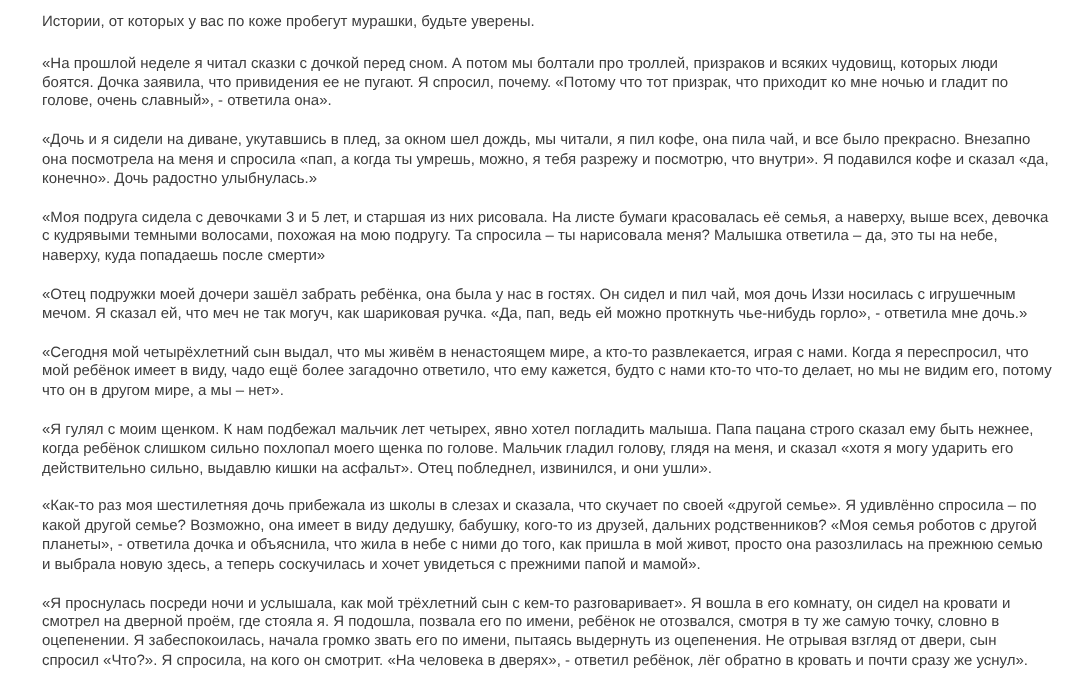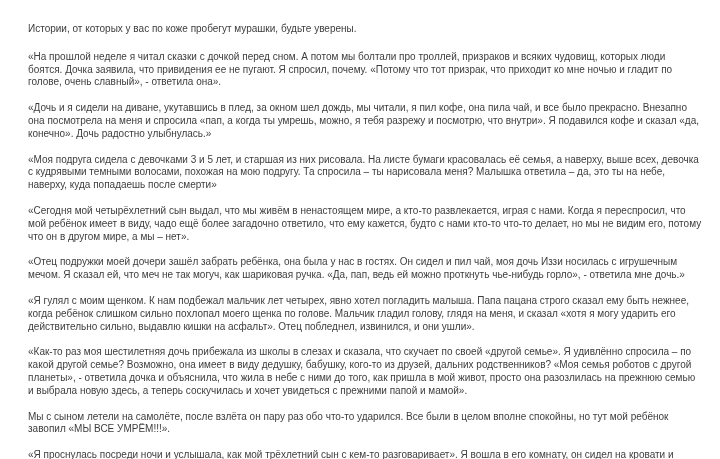--- a/index.html
+++ b/index.html
@@ -19,32 +19,30 @@
   }
   .page p {
     margin: 0 0 13px 0;
     font-size: 10px;
     line-height: 1.28;
     color: #3d3d3d;
     text-align: left;
   }
   .page p.intro {
     margin-bottom: 15px;
-    margin-top: 14px;
   }
 </style>
 </head>
 <body>
 
 <div class="page">
   <p class="intro">Истории, от которых у вас по коже пробегут мурашки, будьте уверены.</p>
 
   <p>«На прошлой неделе я читал сказки с дочкой перед сном. А потом мы болтали про троллей, призраков и всяких чудовищ, которых люди боятся. Дочка заявила, что привидения ее не пугают. Я спросил, почему. «Потому что тот призрак, что приходит ко мне ночью и гладит по голове, очень славный», - ответила она».</p>
   <p>«Дочь и я сидели на диване, укутавшись в плед, за окном шел дождь, мы читали, я пил кофе, она пила чай, и все было прекрасно. Внезапно она посмотрела на меня и спросила «пап, а когда ты умрешь, можно, я тебя разрежу и посмотрю, что внутри». Я подавился кофе и сказал «да, конечно». Дочь радостно улыбнулась.»</p>
   <p>«Моя подруга сидела с девочками 3 и 5 лет, и старшая из них рисовала. На листе бумаги красовалась её семья, а наверху, выше всех, девочка с кудрявыми темными волосами, похожая на мою подругу. Та спросила – ты нарисовала меня? Малышка ответила – да, это ты на небе, наверху, куда попадаешь после смерти»</p>
+  <p>«Отец подружки моей дочери зашёл забрать ребёнка, она была у нас в гостях. Он сидел и пил чай, моя дочь Иззи носилась с игрушечным мечом. Я сказал ей, что меч не так могуч, как шариковая ручка. «Да, пап, ведь ей можно проткнуть чье-нибудь горло», - ответила мне дочь.»</p>
   <p>«Сегодня мой четырёхлетний сын выдал, что мы живём в ненастоящем мире, а кто-то развлекается, играя с нами. Когда я переспросил, что мой ребёнок имеет в виду, чадо ещё более загадочно ответило, что ему кажется, будто с нами кто-то что-то делает, но мы не видим его, потому что он в другом мире, а мы – нет».</p>
-  <p>«Отец подружки моей дочери зашёл забрать ребёнка, она была у нас в гостях. Он сидел и пил чай, моя дочь Иззи носилась с игрушечным мечом. Я сказал ей, что меч не так могуч, как шариковая ручка. «Да, пап, ведь ей можно проткнуть чье-нибудь горло», - ответила мне дочь.»</p>
   <p>«Я гулял с моим щенком. К нам подбежал мальчик лет четырех, явно хотел погладить малыша. Папа пацана строго сказал ему быть нежнее, когда ребёнок слишком сильно похлопал моего щенка по голове. Мальчик гладил голову, глядя на меня, и сказал «хотя я могу ударить его действительно сильно, выдавлю кишки на асфальт». Отец побледнел, извинился, и они ушли».</p>
   <p>«Как-то раз моя шестилетняя дочь прибежала из школы в слезах и сказала, что скучает по своей «другой семье». Я удивлённо спросила – по какой другой семье? Возможно, она имеет в виду дедушку, бабушку, кого-то из друзей, дальних родственников? «Моя семья роботов с другой планеты», - ответила дочка и объяснила, что жила в небе с ними до того, как пришла в мой живот, просто она разозлилась на прежнюю семью и выбрала новую здесь, а теперь соскучилась и хочет увидеться с прежними папой и мамой».</p>
-  <p>Мы с сыном летели на самолёте, после взлёта он пару раз обо что-то ударился. Все были в целом вполне спокойны, но тут мой ребёнок завопил «МЫ ВСЕ УМРЁМ!!!».</p>
   <p>«Я проснулась посреди ночи и услышала, как мой трёхлетний сын с кем-то разговаривает». Я вошла в его комнату, он сидел на кровати и смотрел на дверной проём, где стояла я. Я подошла, позвала его по имени, ребёнок не отозвался, смотря в ту же самую точку, словно в оцепенении. Я забеспокоилась, начала громко звать его по имени, пытаясь выдернуть из оцепенения. Не отрывая взгляд от двери, сын спросил «Что?». Я спросила, на кого он смотрит. «На человека в дверях», - ответил ребёнок, лёг обратно в кровать и почти сразу же уснул».</p>
 
 </div>
 
 </body></html>

